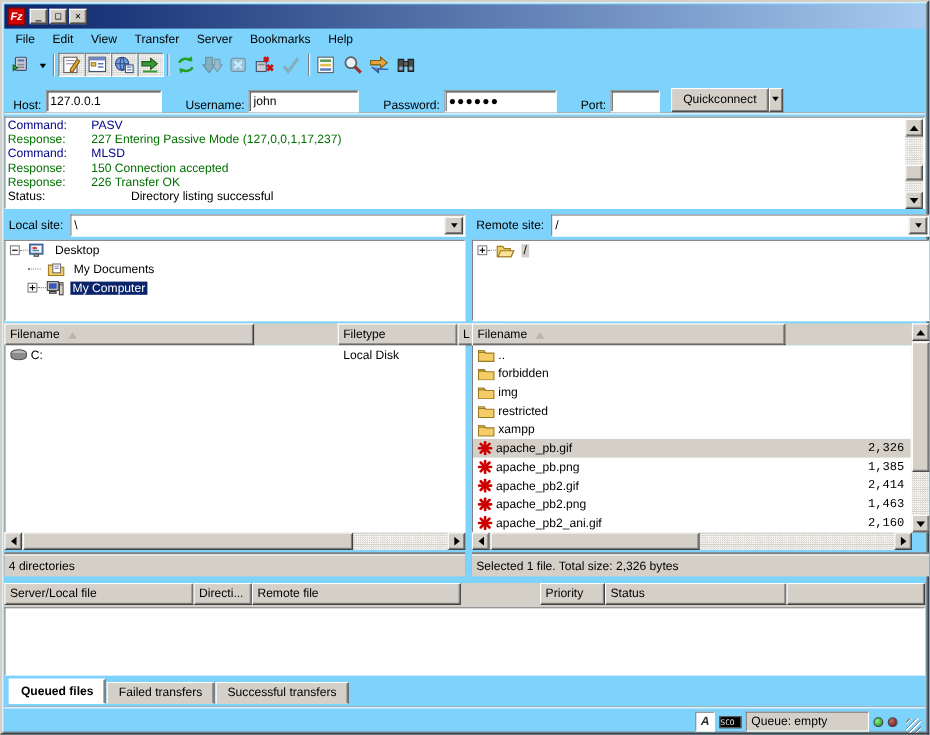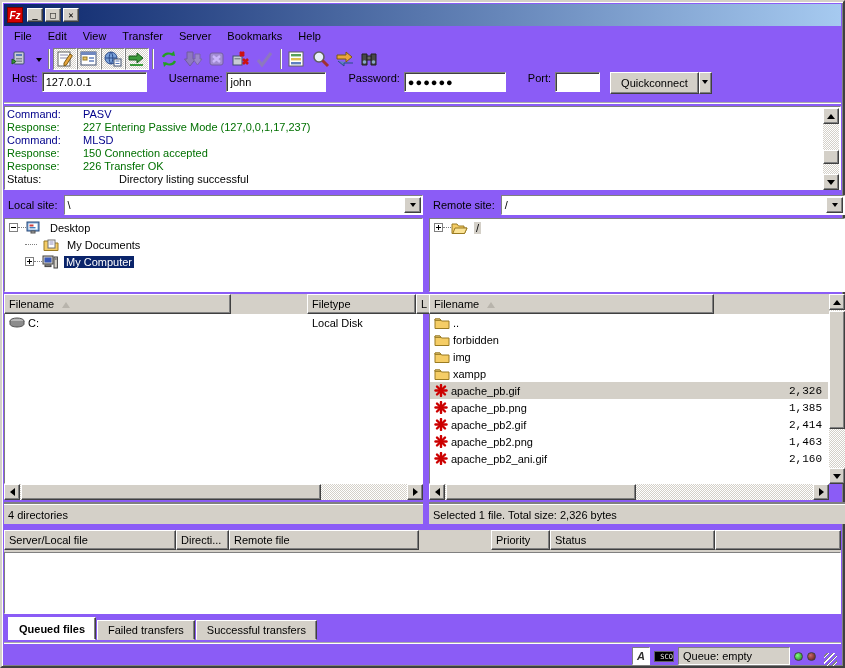--- a/index.html
+++ b/index.html
@@ -1,19 +1,19 @@
 <!DOCTYPE html>
 <html><head>
 <meta charset="utf-8">
 <style>
   * { margin:0; padding:0; box-sizing:border-box; }
   html,body { width:845px; height:668px; overflow:hidden; }
   body { font-family:"Liberation Sans", sans-serif; font-size:11px; color:#000; background:#d4d0c8; }
 
-  #window { position:relative; width:845px; height:668px; background:#8b5cf6;
+  #window { position:relative; width:845px; height:668px; background:#7dd3fc;
     border:2px solid; border-color:#d4d0c8 #404040 #404040 #d4d0c8;
     box-shadow: inset 1px 1px 0 #ffffff, inset -1px -1px 0 #808080; }
 
   
   .raised { border:1px solid; border-color:#ffffff #404040 #404040 #ffffff;
     box-shadow: inset -1px -1px 0 #808080, inset 1px 1px 0 #d4d0c8; background:#d4d0c8; }
   .sunken { border:1px solid; border-color:#808080 #ffffff #ffffff #808080;
     box-shadow: inset 1px 1px 0 #404040; background:#ffffff; }
   .sunken-lite { border:1px solid; border-color:#808080 #ffffff #ffffff #808080; }
 
@@ -35,21 +35,21 @@
   .toolbar { position:absolute; left:2px; top:44px; right:2px; height:26px; display:flex; align-items:center; padding-left:4px; }
   .tb-btn { width:24px; height:22px; display:flex; align-items:center; justify-content:center; border:1px solid transparent; }
   .tb-btn.pressed { border-color:#808080 #ffffff #ffffff #808080;
     background-image:repeating-conic-gradient(#ffffff 0 25%, #d4d0c8 0 50%); background-size:2px 2px; }
   .tb-btn.disabled { filter:grayscale(100%) opacity(.55); }
   .tb-drop { width:13px; height:22px; display:flex; align-items:center; justify-content:center; }
   .tb-sep { width:2px; height:20px; margin:0 3px; border-left:1px solid #808080; border-right:1px solid #ffffff; }
   .arrow-down { width:0; height:0; border:3px solid transparent; border-top:4px solid #000; margin-top:4px; }
 
   
-  .quickbar { position:absolute; left:2px; top:70px; right:2px; height:32px; display:flex; align-items:flex-start; padding-left:8px;
+  .quickbar { position:absolute; left:2px; top:70px; right:2px; height:32px; display:flex; align-items:flex-end; padding-left:8px;
     border-bottom:2px groove #ffffff; }
   .qc-label { margin-right:4px; }
   .qc-input { height:20px; font-family:"Liberation Sans",sans-serif; font-size:11px; padding:1px 3px; outline:none; }
   .qc-btn { height:22px; padding:0 10px; font-size:11px; display:flex; align-items:center; }
 
   
   .logpane { position:absolute; left:2px; top:104px; right:2px; height:84px; background:#ffffff; }
   .log-lines { position:absolute; left:2px; top:1px; right:18px; }
   .log-line { height:13px; line-height:13px; white-space:nowrap; display:flex; }
   .log-label { width:76px; flex:none; }
@@ -109,21 +109,21 @@
   .tab { height:20px; padding:0 10px; display:flex; align-items:center;
     border:1px solid; border-color:#ffffff #404040 #d4d0c8 #ffffff; box-shadow: inset -1px 0 0 #808080;
     background:#d4d0c8; margin-right:1px; }
   .tab.active { background:#ffffff; font-weight:bold; height:23px; border-bottom-color:#ffffff; }
 
   
   .statusbar { position:absolute; left:2px; top:640px; right:2px; height:26px; border-top:2px groove #ffffff;
     display:flex; align-items:center; justify-content:flex-end; padding-right:4px; gap:4px; }
   .ascii-btn { width:18px; height:18px; background:#fff; display:flex; align-items:center; justify-content:center;
     font-weight:bold; font-style:italic; color:#303030; font-size:11px; }
-  .led-badge { width:20px; height:11px; background:#000; color:#e8e8e8; font-size:7px; line-height:11px; text-align:right;
+  .led-badge { width:20px; height:11px; background:#000; color:#e8e8e8; font-size:7px; line-height:11px; text-align:left;
     font-family:"DejaVu Sans Mono",monospace; letter-spacing:0; border:1px solid #606060; }
   .queue-status { width:112px; height:18px; display:flex; align-items:center; padding-left:4px; background:#d4d0c8; }
   .led { width:9px; height:9px; border-radius:50%; border:1px solid #404040; }
   .led.green { background:radial-gradient(circle at 35% 35%, #7fff7f, #1d7a1d); }
   .led.red { background:radial-gradient(circle at 35% 35%, #c86a6a, #5a1515); }
   .grip { width:13px; height:13px; margin-left:4px; align-self:flex-end; margin-bottom:2px;
     background:repeating-linear-gradient(135deg, transparent 0 2px, #808080 2px 3px, #ffffff 3px 4px); }
 </style>
 </head>
 <body>
@@ -512,20 +512,32 @@
   <span class="fr-cell right" style="width:111px"></span>
         </div>
         <div class="file-row">
           <span class="fr-cell" style="width:285px">
             <span class="fr-icon">
               <svg width="16" height="13" viewBox="0 0 16 13" xmlns="http://www.w3.org/2000/svg">
                 <path d="M1 3h5l1.5 2H15v7.5H1z" fill="#f5cd66" stroke="#9a7b22"></path>
                 <path d="M1 3h5l1 1.4H1z" fill="#fbe396" stroke="#9a7b22"></path>
               </svg>
             </span>
+            <span>restricted</span>
+          </span>
+  <span class="fr-cell right" style="width:111px"></span>
+        </div>
+        <div class="file-row">
+          <span class="fr-cell" style="width:285px">
+            <span class="fr-icon">
+              <svg width="16" height="13" viewBox="0 0 16 13" xmlns="http://www.w3.org/2000/svg">
+                <path d="M1 3h5l1.5 2H15v7.5H1z" fill="#f5cd66" stroke="#9a7b22"></path>
+                <path d="M1 3h5l1 1.4H1z" fill="#fbe396" stroke="#9a7b22"></path>
+              </svg>
+            </span>
             <span>xampp</span>
           </span>
   <span class="fr-cell right" style="width:111px"></span>
         </div>
         <div class="file-row selected">
           <span class="fr-cell" style="width:285px">
             <span class="fr-icon">
               <svg width="14" height="13" viewBox="0 0 14 13" xmlns="http://www.w3.org/2000/svg">
                 <g stroke="#cc0000" stroke-width="2.4" stroke-linecap="round">
                   <line x1="7" y1="1" x2="7" y2="12"></line>

